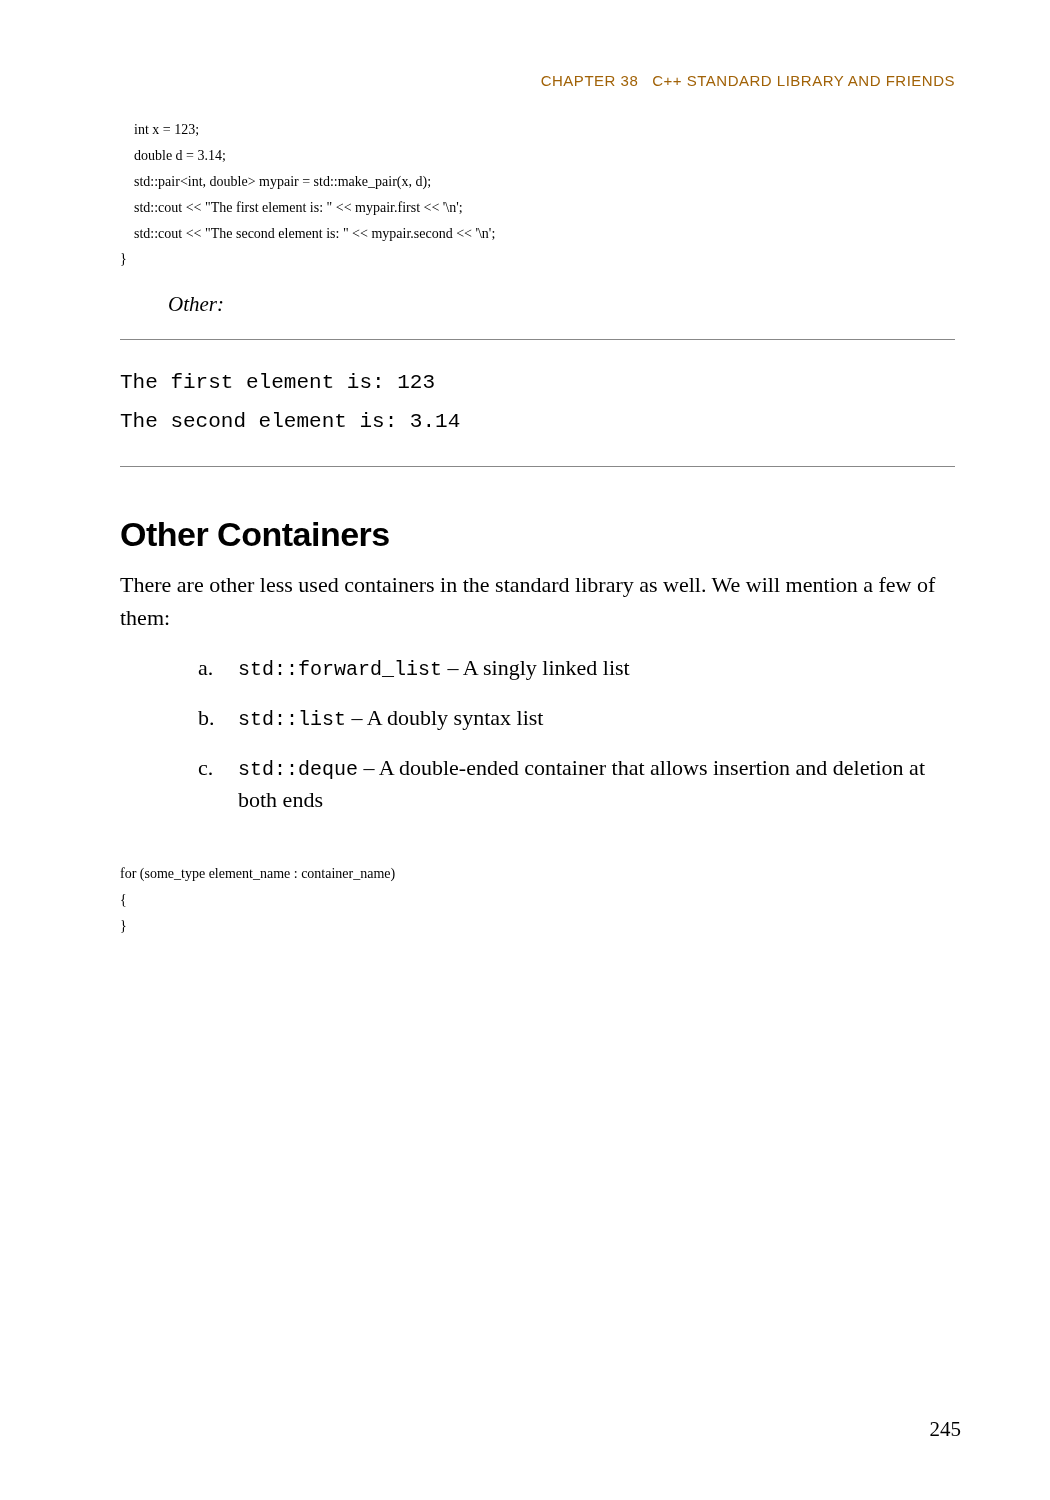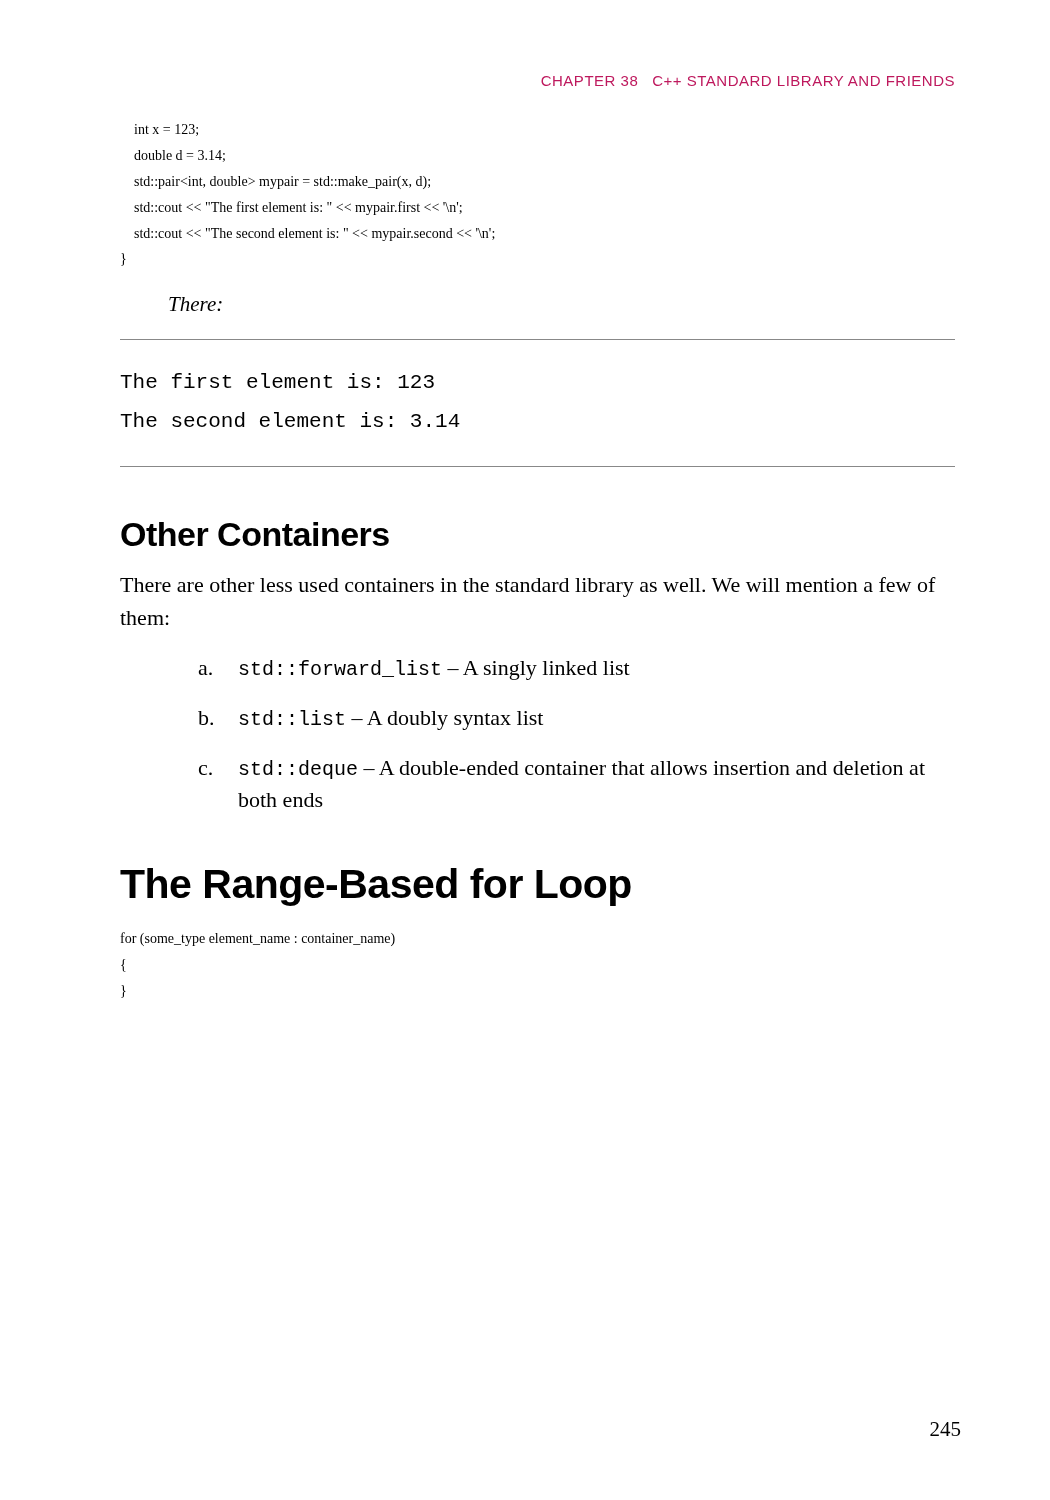--- a/index.html
+++ b/index.html
@@ -11,21 +11,21 @@
       color: #000;
       padding: 72px 95px 50px 120px;
       position: relative;
     }
     .header {
       text-align: right;
       font-family: Arial, Helvetica, sans-serif;
       font-size: 15px;
       letter-spacing: 0.5px;
       margin-bottom: 28px;
-      color: #be185d;
+      color: #a16207;
     }
     .code-block {
       font-family: Liberation Serif, serif;
       font-size: 14px;
       line-height: 1.85;
       white-space: pre;
       margin-bottom: 20px;
     }
     .output-label {
       font-style: italic;
@@ -100,21 +100,21 @@
   <span>CHAPTER 38</span>&nbsp;&nbsp;&nbsp;<span>C++ STANDARD LIBRARY AND FRIENDS</span>
 </div>
 
 <div class="code-block"><span>    int x = 123;</span>
 <span>    double d = 3.14;</span>
 <span>    std::pair&lt;int, double&gt; mypair = std::make_pair(x, d);</span>
 <span>    std::cout &lt;&lt; "The first element is: " &lt;&lt; mypair.first &lt;&lt; '\n';</span>
 <span>    std::cout &lt;&lt; "The second element is: " &lt;&lt; mypair.second &lt;&lt; '\n';</span>
 <span>}</span></div>
 
-<div class="output-label">There:</div>
+<div class="output-label">Other:</div>
 
 <div class="output-block"><span>The first element is: 123</span>
 <span>The second element is: 3.14</span></div>
 
 <h2>Other Containers</h2>
 
 <p class="body-text">There are other less used containers in the standard library as well. We will mention a few of them:</p>
 
 <div class="list">
   <div class="list-item">
@@ -125,20 +125,19 @@
     <span class="list-marker">b.</span>
     <span class="list-content"><span class="mono">std::list</span><span> – A doubly syntax list</span></span>
   </div>
   <div class="list-item">
     <span class="list-marker">c.</span>
     <span class="list-content"><span class="mono">std::deque</span><span> – A double-ended container that allows insertion and deletion at both ends</span></span>
   </div>
 </div>
 
 <div class="section2">
-  <h1>The Range-Based for Loop</h1>
 
   <div class="code-block"><span>for (some_type element_name : container_name)</span>
 <span>{</span>
 <span>}</span></div>
 </div>
 
 <div class="page-number">245</div>
 
 </body></html>

